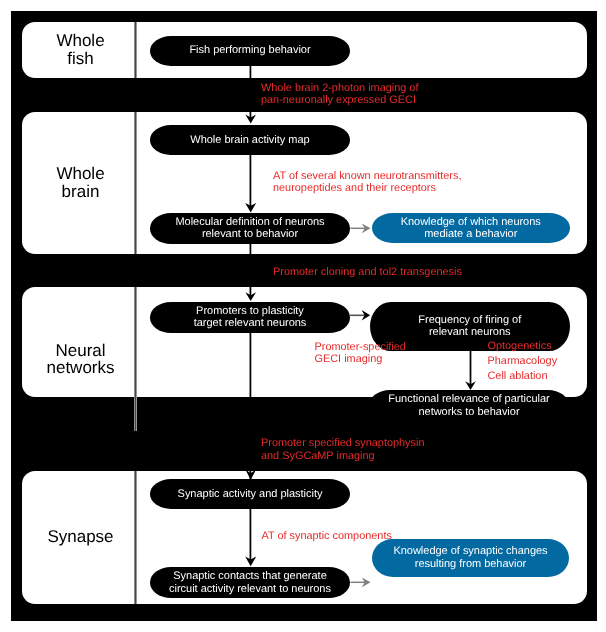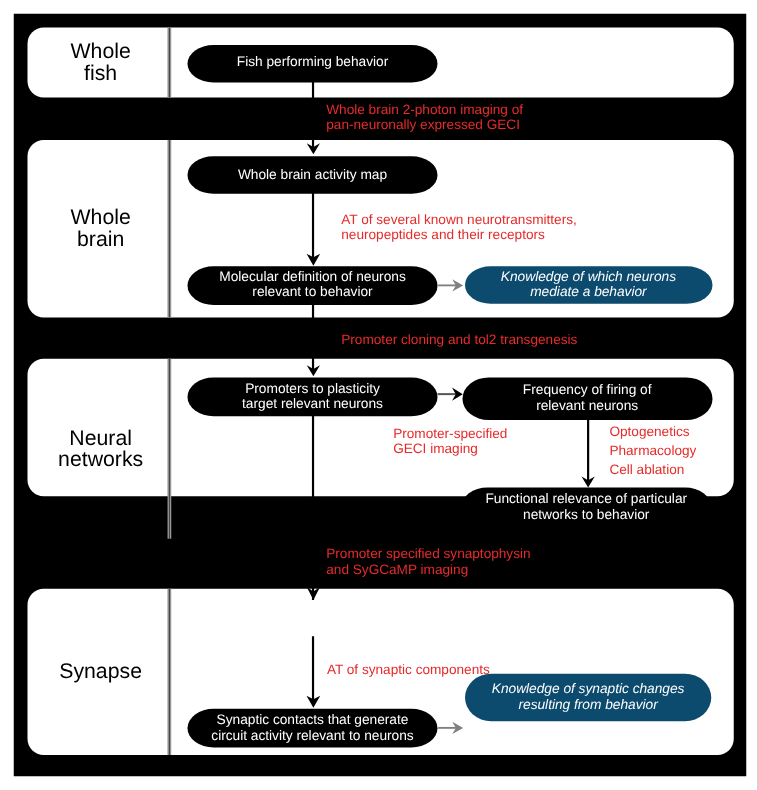--- a/index.html
+++ b/index.html
@@ -10,21 +10,21 @@
        text-rendering:geometricPrecision;}
   #root{position:relative;width:606px;height:632px;background:#fff;}
   .frame{position:absolute;left:10.5px;top:10.5px;width:586.5px;height:610px;background:#000;}
   .panel{position:absolute;left:22px;width:564.5px;background:#fff;border-radius:13px;}
   .sep{position:absolute;left:112px;top:0;width:3px;background:linear-gradient(to right,#8c8c8c 0,#8c8c8c 33.33%,#464646 33.33%,#464646 66.66%,#969696 66.66%,#969696 100%);}
   .rowlabel{position:absolute;left:2.5px;width:112px;font-size:17px;color:#000;
             text-align:center;line-height:17.5px;white-space:pre-line;}
   .pill{position:absolute;background:#000;border-radius:21px / 50%;color:#fff;font-size:11px;
         display:flex;align-items:center;justify-content:center;text-align:center;
         line-height:12.6px;letter-spacing:-0.02px;}
-  .pill.gray{background:#0c4a6e;color:#fff;font-style:italic;}
+  .pill.gray{background:#0369a1;color:#fff;}
   .red{position:absolute;color:#E62B2B;font-size:10.9px;line-height:12.6px;white-space:pre;}
   svg.lay{position:absolute;left:0;top:0;width:606px;height:632px;overflow:visible;pointer-events:none;}
 </style>
 </head>
 <body>
 
 <div id="root">
   <div class="frame"></div>
 
   <div class="panel" style="top:21.5px;height:56px;">
@@ -91,25 +91,26 @@
 
   <div class="pill" style="left:150px;top:35.7px;width:200px;height:30.2px;">Fish performing behavior</div>
   <div class="pill" style="left:150px;top:124.6px;width:200px;height:30.5px;">Whole brain activity map</div>
   <div class="pill mline" style="left:150px;top:212.8px;width:200px;height:31.1px;white-space:pre-line;">Molecular definition of neurons
 relevant to behavior</div>
   <div class="pill gray" style="left:372px;top:212.9px;width:197.5px;height:30.6px;white-space:pre-line;">Knowledge of which neurons
 mediate a behavior</div>
 
   <div class="pill" style="left:150px;top:301.6px;width:200px;height:31.2px;white-space:pre-line;">Promoters to plasticity
 target relevant neurons</div>
-  <div class="pill" style="left:370px;top:301.6px;width:199.5px;height:34px;white-space:pre-line;">Frequency of firing of
+  <div class="pill" style="left:370px;top:301.6px;width:199.5px;height:49px;white-space:pre-line;">Frequency of firing of
 relevant neurons</div>
   <div class="pill" style="left:369px;top:390px;width:200px;height:31px;white-space:pre-line;">Functional relevance of particular
 networks to behavior</div>
 
+  <div class="pill" style="left:150px;top:479px;width:200px;height:30px;">Synaptic activity and plasticity</div>
   <div class="pill" style="left:150px;top:567px;width:200px;height:31px;white-space:pre-line;">Synaptic contacts that generate
 circuit activity relevant to neurons</div>
   <div class="pill gray" style="left:372px;top:539px;width:197px;height:38px;white-space:pre-line;">Knowledge of synaptic changes
 resulting from behavior</div>
 
   <div class="red" style="left:261px;top:81.5px;">Whole brain 2-photon imaging of
 pan-neuronally expressed GECI</div>
   <div class="red" style="left:261px;top:169.5px;margin-left:12px;">AT of several known neurotransmitters,
 neuropeptides and their receptors</div>
   <div class="red" style="left:261px;top:265.5px;padding-left:12px;">Promoter cloning and tol2 transgenesis</div>

